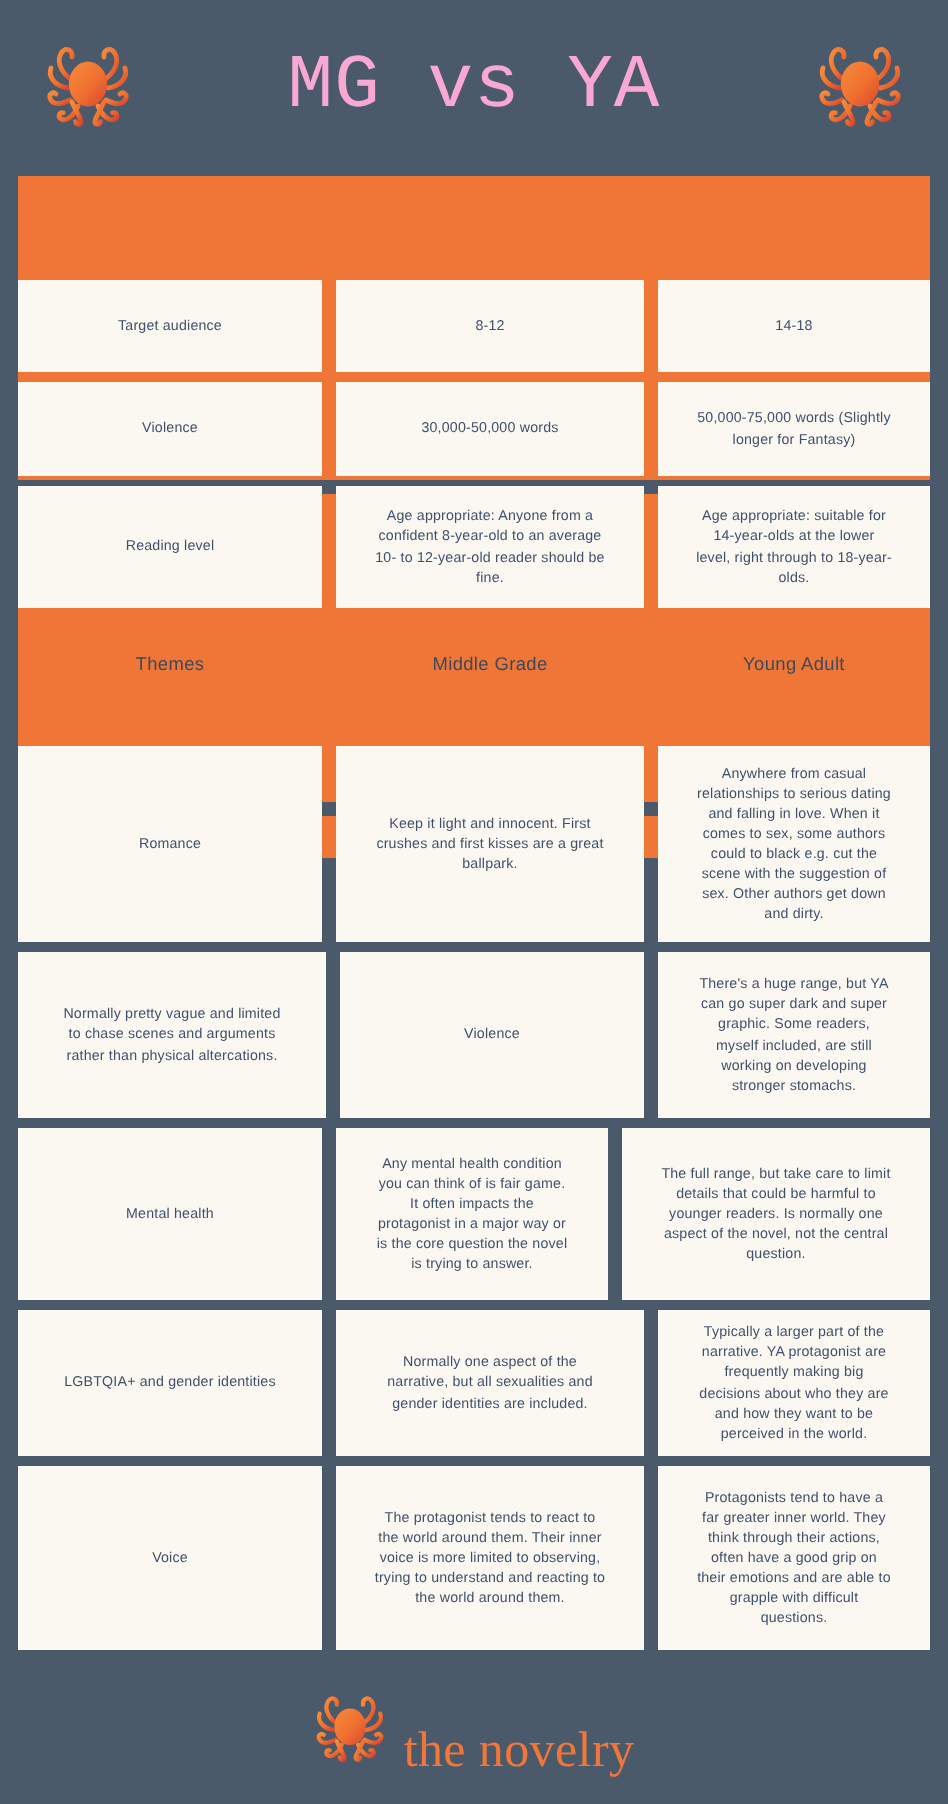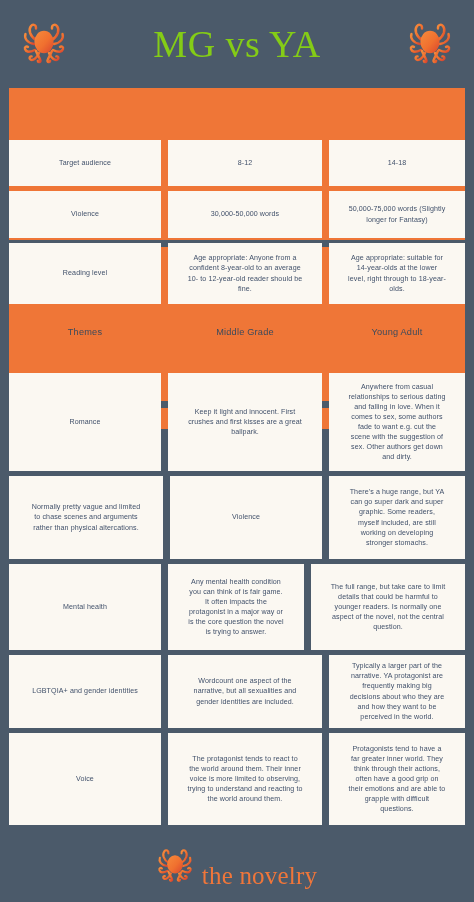--- a/index.html
+++ b/index.html
@@ -26,23 +26,23 @@
   
   .header {
     height: 88px;
     display: flex;
     align-items: center;
     justify-content: center;
     position: relative;
     flex: 0 0 auto;
   }
   .header-title {
-    font-family: Liberation Serif, serif;
+    font-family: Liberation Mono, monospace;
     font-size: 38px;
-    color: #84cc16;
+    color: #f9a8d4;
     letter-spacing: 0.5px;
     font-weight: 400;
     line-height: 1;
     text-align: center;
   }
   .octo-left {
     position: absolute;
     left: 22px;
     top: 20px;
   }
@@ -212,38 +212,38 @@
 
     <div class="row header-row r-head2">
       <div class="cell c1">Themes</div>
       <div class="cell c2">Middle Grade</div>
       <div class="cell c3">Young Adult</div>
     </div>
 
     <div class="row r-romance">
       <div class="cell c1">Romance</div>
       <div class="cell c2">Keep it light and innocent. First crushes and first kisses are a great ballpark.</div>
-      <div class="cell c3">Anywhere from casual relationships to serious dating and falling in love. When it comes to sex, some authors fade to want e.g. cut the scene with the suggestion of sex. Other authors get down and dirty.</div>
+      <div class="cell c3">Anywhere from casual relationships to serious dating and falling in love. When it comes to sex, some authors could to black e.g. cut the scene with the suggestion of sex. Other authors get down and dirty.</div>
     </div>
 
     <div class="row r-viol">
       <div class="cell c2">Normally pretty vague and limited to chase scenes and arguments rather than physical altercations.</div>
       <div class="cell c1">Violence</div>
       <div class="cell c3">There's a huge range, but YA can go super dark and super graphic. Some readers, myself included, are still working on developing stronger stomachs.</div>
     </div>
 
     <div class="row r-mental">
       <div class="cell c1">Mental health</div>
       <div class="cell c3">Any mental health condition you can think of is fair game. It often impacts the protagonist in a major way or is the core question the novel is trying to answer.</div>
       <div class="cell c2">The full range, but take care to limit details that could be harmful to younger readers. Is normally one aspect of the novel, not the central question.</div>
     </div>
 
     <div class="row r-lgbt">
       <div class="cell c1">LGBTQIA+ and gender identities</div>
-      <div class="cell c2">Wordcount one aspect of the narrative, but all sexualities and gender identities are included.</div>
+      <div class="cell c2">Normally one aspect of the narrative, but all sexualities and gender identities are included.</div>
       <div class="cell c3">Typically a larger part of the narrative. YA protagonist are frequently making big decisions about who they are and how they want to be perceived in the world.</div>
     </div>
 
     <div class="row r-voice">
       <div class="cell c1">Voice</div>
       <div class="cell c2">The protagonist tends to react to the world around them. Their inner voice is more limited to observing, trying to understand and reacting to the world around them.</div>
       <div class="cell c3">Protagonists tend to have a far greater inner world. They think through their actions, often have a good grip on their emotions and are able to grapple with difficult questions.</div>
     </div>
 
   </div>

